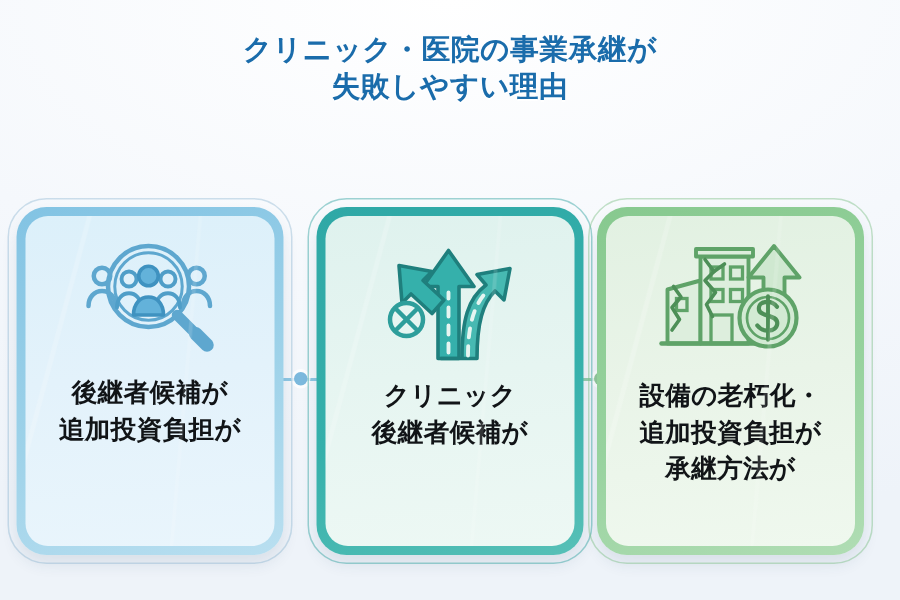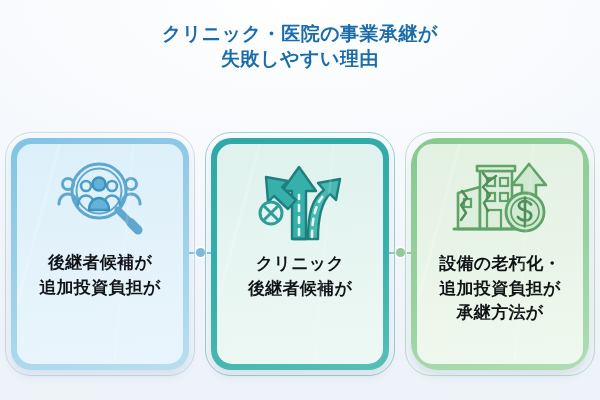--- a/index.html
+++ b/index.html
@@ -76,21 +76,21 @@
     width: 178px;
     height: 232px;
     border-radius: 20px;
     box-sizing: border-box;
     padding: 6px;
     z-index: 3;
     box-shadow: 0 6px 10px rgba(40,70,100,0.10);
   }
   .card.c1 { left: 11px; background: linear-gradient(160deg, #82c3e3 0%, #9ed2e9 55%, #b9dff0 100%); }
   .card.c2 { left: 211px; background: linear-gradient(160deg, #2fa8a6 0%, #35b0ab 55%, #57c0b7 100%); }
-  .card.c3 { left: 411px; background: linear-gradient(160deg, #87c98f 0%, #97d29e 55%, #b0ddb4 100%); border-radius: 27px; }
+  .card.c3 { left: 398px; background: linear-gradient(160deg, #87c98f 0%, #97d29e 55%, #b0ddb4 100%); }
 
   .card::after {
     content: "";
     position: absolute;
     left: -6px; top: -6px; right: -6px; bottom: -6px;
     border-radius: 26px;
     border: 1px solid rgba(120,170,200,0.35);
     pointer-events: none;
   }
   .card.c2::after { border-color: rgba(45,160,158,0.45); }

